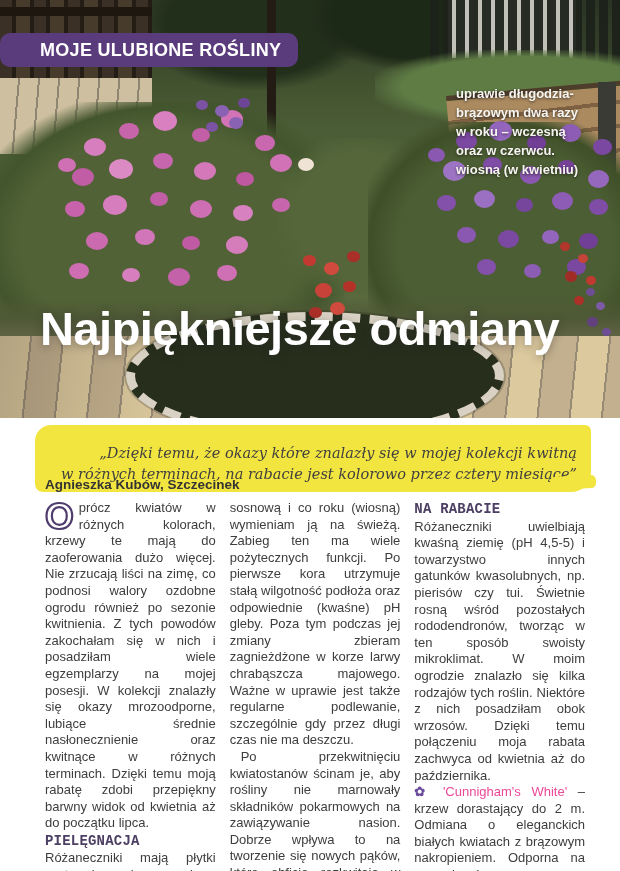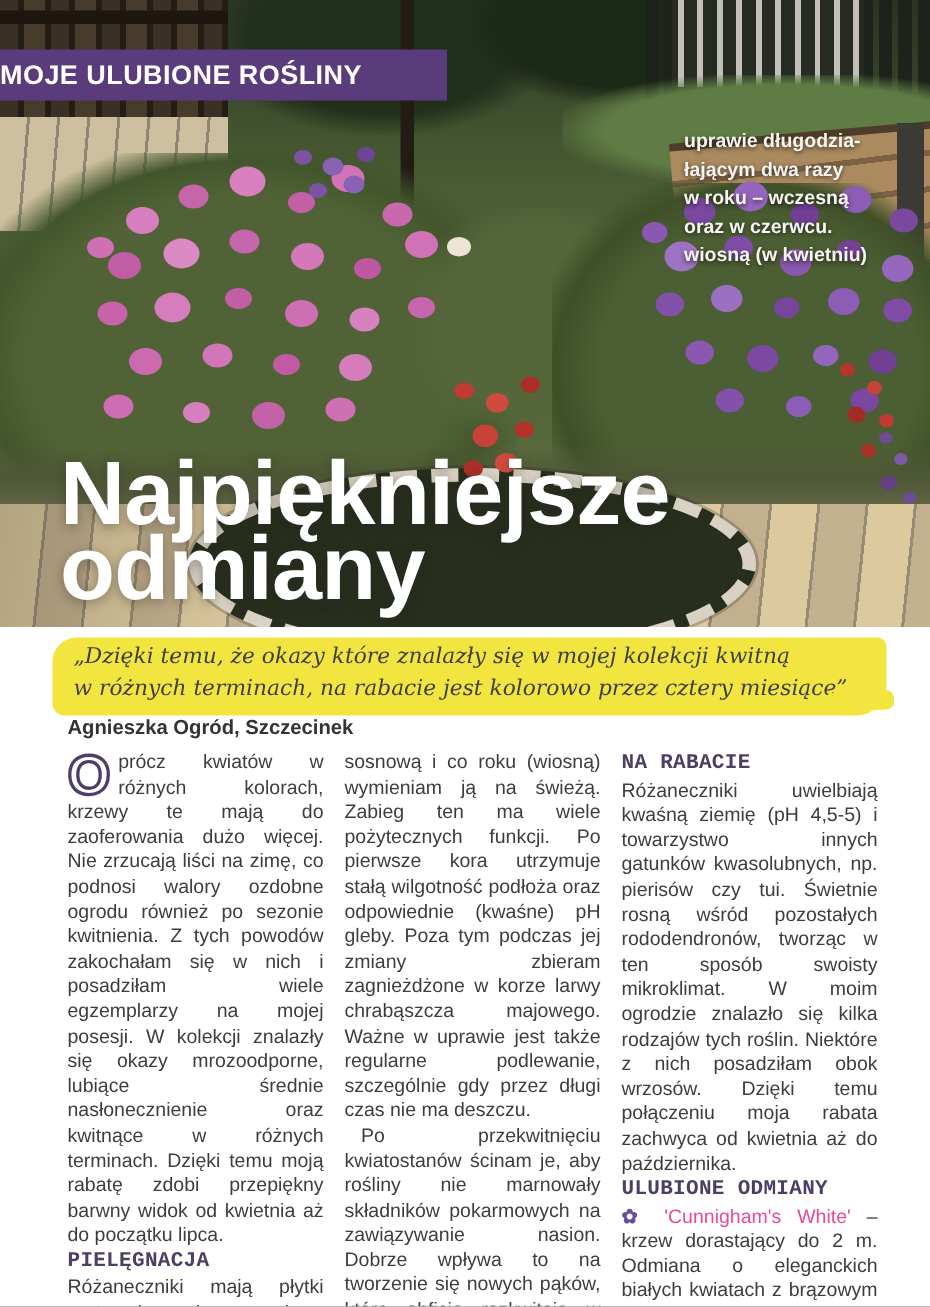--- a/index.html
+++ b/index.html
@@ -77,31 +77,31 @@
     40px 26px 0 0 #b53228,28px 48px 0 1px #d14a3e,6px 52px 0 0 #a92f28;}
   .redB{left:560px;top:242px;width:10px;height:9px;background:#b3362c;box-shadow:
     18px 12px 0 0 #c4443a,6px 30px 0 1px #a02d25,26px 34px 0 0 #c03a31,14px 54px 0 0 #ab3129;}
   .violetTL{left:196px;top:100px;width:12px;height:10px;background:#7b52a4;box-shadow:
     20px 6px 0 1px #8a62b4,42px -2px 0 0 #6d4596,10px 22px 0 0 #7b52a4,34px 18px 0 1px #8a62b4;}
   .violetR{left:586px;top:288px;width:9px;height:8px;background:#6d4d93;box-shadow:
     10px 14px 0 0 #7d5aa6,2px 30px 0 1px #63417f,16px 40px 0 0 #6d4d93;}
 
   
   .banner{position:absolute;left:0;top:33px;width:298px;height:34px;background:#5a3b7c;
-      display:flex;align-items:center;box-sizing:border-box;}
+      display:flex;align-items:center;padding-left:40px;box-sizing:border-box;border-radius:10px;}
   .banner span{color:#fff;font-weight:700;font-size:18px;letter-spacing:.3px;}
   .photo-caption{position:absolute;left:456px;top:84px;width:152px;font-size:13px;font-weight:700;
       line-height:19px;color:#f7f5f1;text-shadow:0 1px 3px rgba(15,15,15,.7);}
   .photo-title{position:absolute;left:40px;top:304px;color:#fff;font-weight:700;
-      font-size:60px;line-height:50px;letter-spacing:-.5px;
+      font-size:47px;line-height:50px;letter-spacing:-.5px;
       text-shadow:0 2px 8px rgba(40,40,40,.4);}
 
   
   .quote{position:absolute;left:35px;top:425px;width:556px;box-sizing:border-box;
-      padding:3px 14px 7px;background:#f3e53f;border-radius:16px 6px 20px 8px;}
+      padding:18px 14px 7px;background:#f3e53f;border-radius:16px 6px 20px 8px;text-align:right;}
   .quote:after{content:"";position:absolute;right:-5px;bottom:3px;width:46px;height:13px;
       background:#f3e53f;transform:rotate(-3deg);border-radius:5px;}
   .quote div{font-family:"DejaVu Serif",serif;font-style:italic;font-size:14.5px;
       line-height:21px;color:#3f3f3f;white-space:nowrap;}
   .author{position:absolute;left:45px;top:477px;font-size:13.5px;font-weight:700;color:#333;}
 
   
   .cols{position:absolute;left:45px;top:500px;width:540px;display:flex;gap:14px;}
   .col{width:171px;font-size:13px;line-height:16.6px;text-align:justify;color:#3d3d3d;}
   .col p{margin:0;}
@@ -147,52 +147,51 @@
     <div class="dots redB"></div>
     <div class="dots violetTL"></div>
     <div class="dots violetR"></div>
 
     <div class="banner">
       <span>MOJE ULUBIONE ROŚLINY</span>
     </div>
 
     <div class="photo-caption">
       <div>uprawie długodzia-</div>
-      <div>łającym dwa razy</div>
+      <div>brązowym dwa razy</div>
       <div>w roku – wczesną</div>
       <div>oraz w czerwcu.</div>
       <div>wiosną (w kwietniu)</div>
     </div>
 
     <div class="photo-title">
       <div>Najpiękniejsze odmiany</div>
     </div>
   </div>
 
   <div class="quote">
     <div>„Dzięki temu, że okazy które znalazły się w mojej kolekcji kwitną</div>
     <div>w różnych terminach, na rabacie jest kolorowo przez cztery miesiące”</div>
   </div>
 
-  <div class="author">Agnieszka Ogród, Szczecinek</div>
+  <div class="author">Agnieszka Kubów, Szczecinek</div>
 
   <div class="cols">
     <div class="col">
       <p><span class="dropcap">O</span><span>prócz kwiatów w różnych kolorach, krzewy te mają do zaoferowania dużo więcej. Nie zrzucają liści na zimę, co podnosi walory ozdobne ogrodu również po sezonie kwitnienia. Z tych powodów zakochałam się w nich i posadziłam wiele egzemplarzy na mojej posesji. W kolekcji znalazły się okazy mrozoodporne, lubiące średnie nasłonecznienie oraz kwitnące w różnych terminach. Dzięki temu moją rabatę zdobi przepiękny barwny widok od kwietnia aż do początku lipca.</span></p>
       <div class="h-purple">PIELĘGNACJA</div>
       <p>Różaneczniki mają płytki system korzeniowy narażony na przesuszenie, dlatego glebę wokół nich obsypuję korą</p>
     </div>
     <div class="col">
       <p>sosnową i co roku (wiosną) wymieniam ją na świeżą. Zabieg ten ma wiele pożytecznych funkcji. Po pierwsze kora utrzymuje stałą wilgotność podłoża oraz odpowiednie (kwaśne) pH gleby. Poza tym podczas jej zmiany zbieram zagnieżdżone w korze larwy chrabąszcza majowego. Ważne w uprawie jest także regularne podlewanie, szczególnie gdy przez długi czas nie ma deszczu.</p>
       <p class="indent">Po przekwitnięciu kwiatostanów ścinam je, aby rośliny nie marnowały składników pokarmowych na zawiązywanie nasion. Dobrze wpływa to na tworzenie się nowych pąków, które obficie rozkwitają w kolejnym roku.</p>
     </div>
     <div class="col">
       <div class="h-purple">NA RABACIE</div>
       <p>Różaneczniki uwielbiają kwaśną ziemię (pH 4,5-5) i towarzystwo innych gatunków kwasolubnych, np. pierisów czy tui. Świetnie rosną wśród pozostałych rododendronów, tworząc w ten sposób swoisty mikroklimat. W moim ogrodzie znalazło się kilka rodzajów tych roślin. Niektóre z nich posadziłam obok wrzosów. Dzięki temu połączeniu moja rabata zachwyca od kwietnia aż do października.</p>
-      <div class="h-purple">ULUBIONE ODMIANY</div>
       <p><span class="flower">✿</span> <span class="vname">'Cunnigham's White'</span><span> – </span><span>krzew dorastający do 2 m. Odmiana o eleganckich białych kwiatach z brązowym nakropieniem. Odporna na suszę i mróz.</span></p>
     </div>
   </div>
 
   <div class="footer">
     <span>14</span>
     <span>Przepis na Ogród</span>
   </div>
 
 </div>

